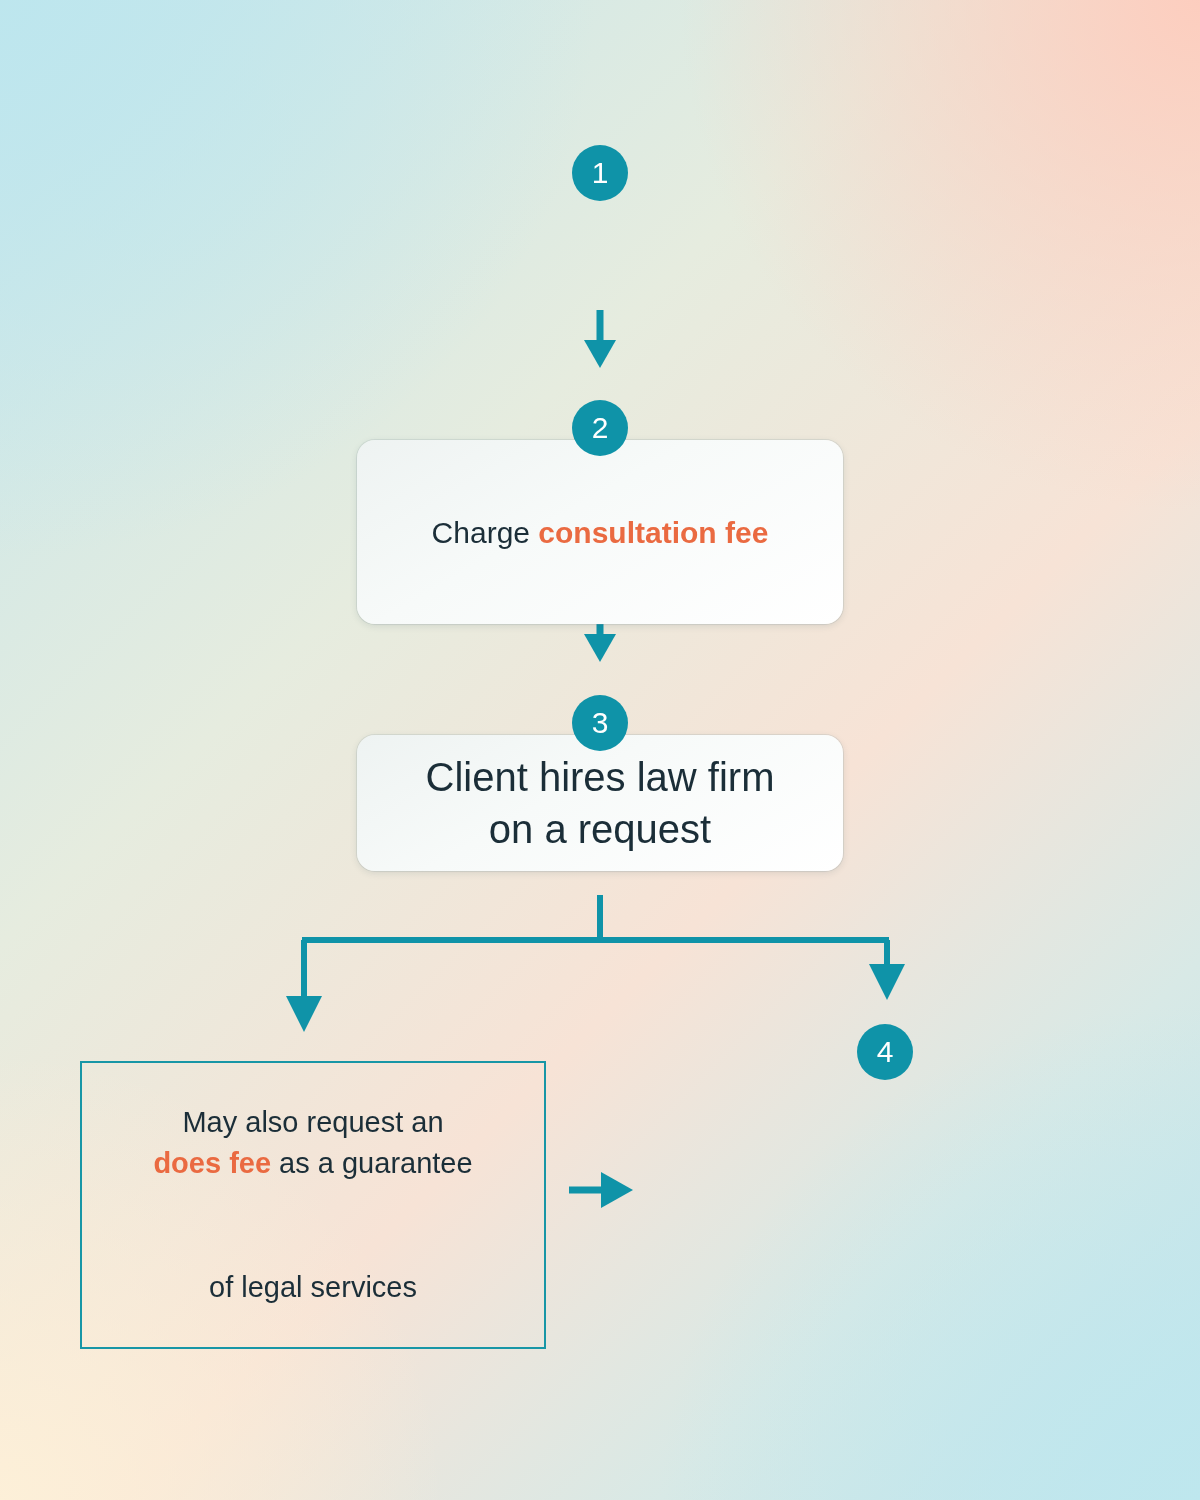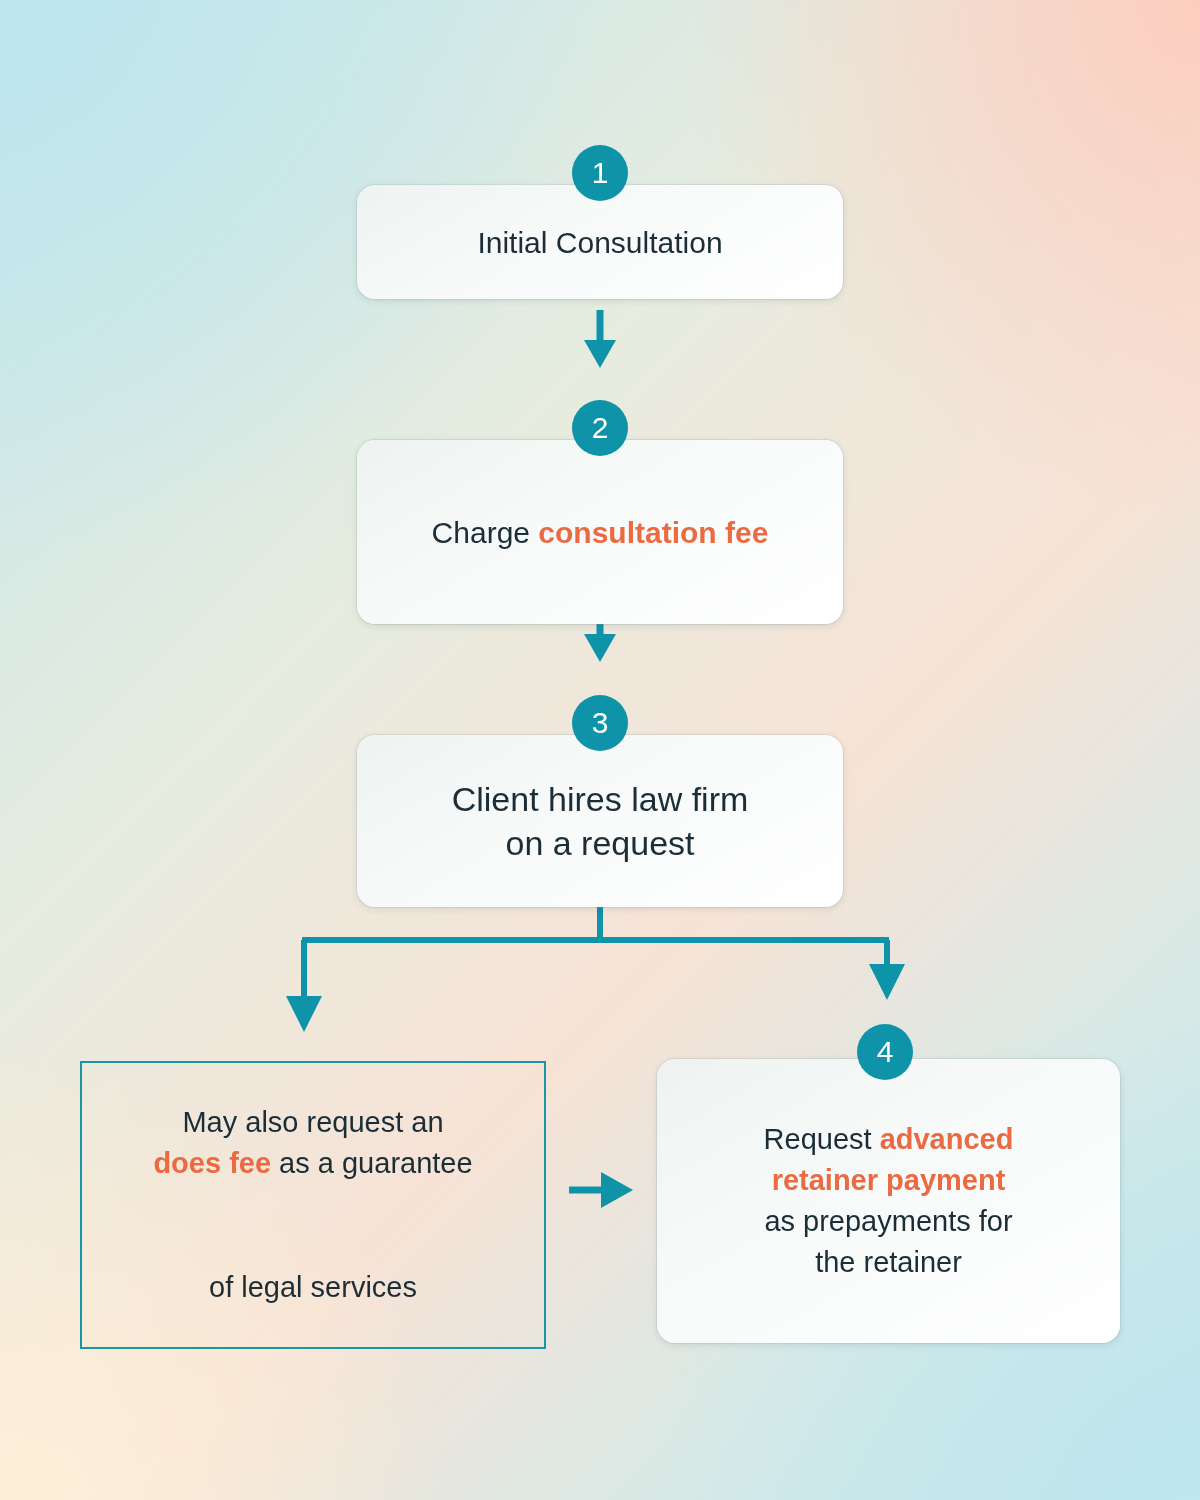--- a/index.html
+++ b/index.html
@@ -35,21 +35,21 @@
     justify-content:center;
     text-align:center;
     color:#1b2e38;
     background:linear-gradient(150deg, #eef3f2 0%, #f7faf9 42%, #ffffff 100%);
     box-shadow:0 2px 7px rgba(40,70,80,0.13), 0 0 0 1px rgba(150,170,175,0.22);
   }
   .node .txt { line-height:1.3; padding:0 22px; }
 
   .node-1 { left:357px; top:185px;  width:486px; height:114px; font-size:30px; }
   .node-2 { left:357px; top:440px;  width:486px; height:184px; font-size:30px; }
-  .node-3 { left:357px; top:735px;  width:486px; height:172px; font-size:34px; }
+  .node-3 { left:357px; top:735px;  width:486px; height:136px; font-size:40px; }
 
   .node-left {
     left:80px; top:1061px; width:466px; height:288px;
     border:2.5px solid #1796a6;
     border-radius:0;
     background:transparent;
     box-shadow:none;
     font-size:29px;
   }
   .node-left .txt { padding:0 16px; line-height:1.42; }
@@ -105,38 +105,32 @@
       <line x1="887" y1="940" x2="887" y2="968" stroke="#0f93a8" stroke-width="6"></line>
       <polygon points="869,964 905,964 887,1000" fill="#0f93a8"></polygon>
     </g>
 
     <g>
       <line x1="569" y1="1190" x2="605" y2="1190" stroke="#0f93a8" stroke-width="7"></line>
       <polygon points="601,1172 601,1208 633,1190" fill="#0f93a8"></polygon>
     </g>
   </svg>
 
-  <div class="node node-1">
-    <div class="txt"><span>Initial Consultation</span></div>
-  </div>
 
   <div class="node node-2">
     <div class="txt"><span>Charge </span><span class="hl">consultation fee</span><br></div>
   </div>
 
   <div class="node node-3">
     <div class="txt"><span>Client hires law firm</span><br><span>on a request</span></div>
   </div>
 
   <div class="node node-left">
     <div class="txt"><span>May also request an</span><br><span class="hl">does fee</span><span> as a guarantee</span><br><br><br><span>of legal services</span></div>
   </div>
 
-  <div class="node node-right">
-    <div class="txt"><span>Request </span><span class="hl">advanced</span><br><span class="hl">retainer payment</span><br><span>as prepayments for</span><br><span>the retainer</span></div>
-  </div>
 
   <div class="badge badge-1">1</div>
   <div class="badge badge-2">2</div>
   <div class="badge badge-3">3</div>
   <div class="badge badge-4">4</div>
 
 </div>
 
 </body></html>

